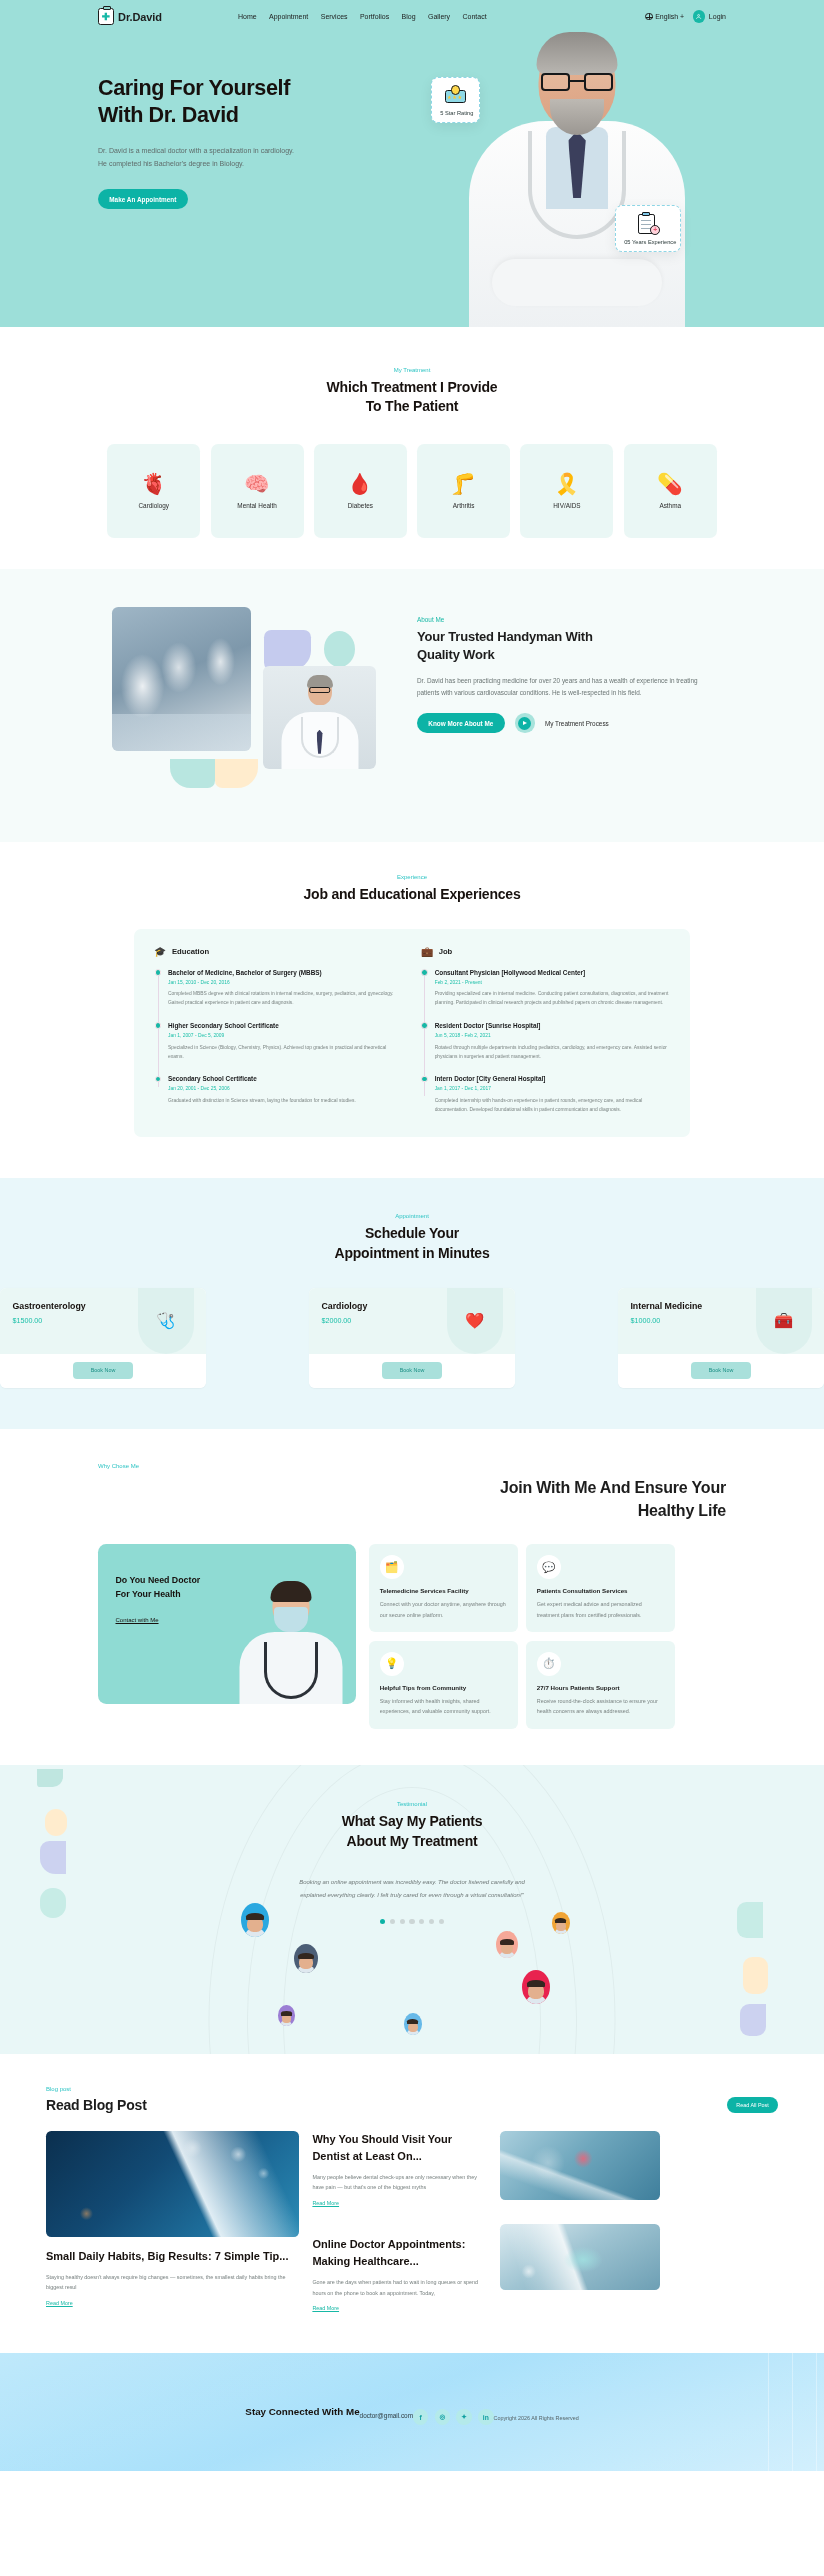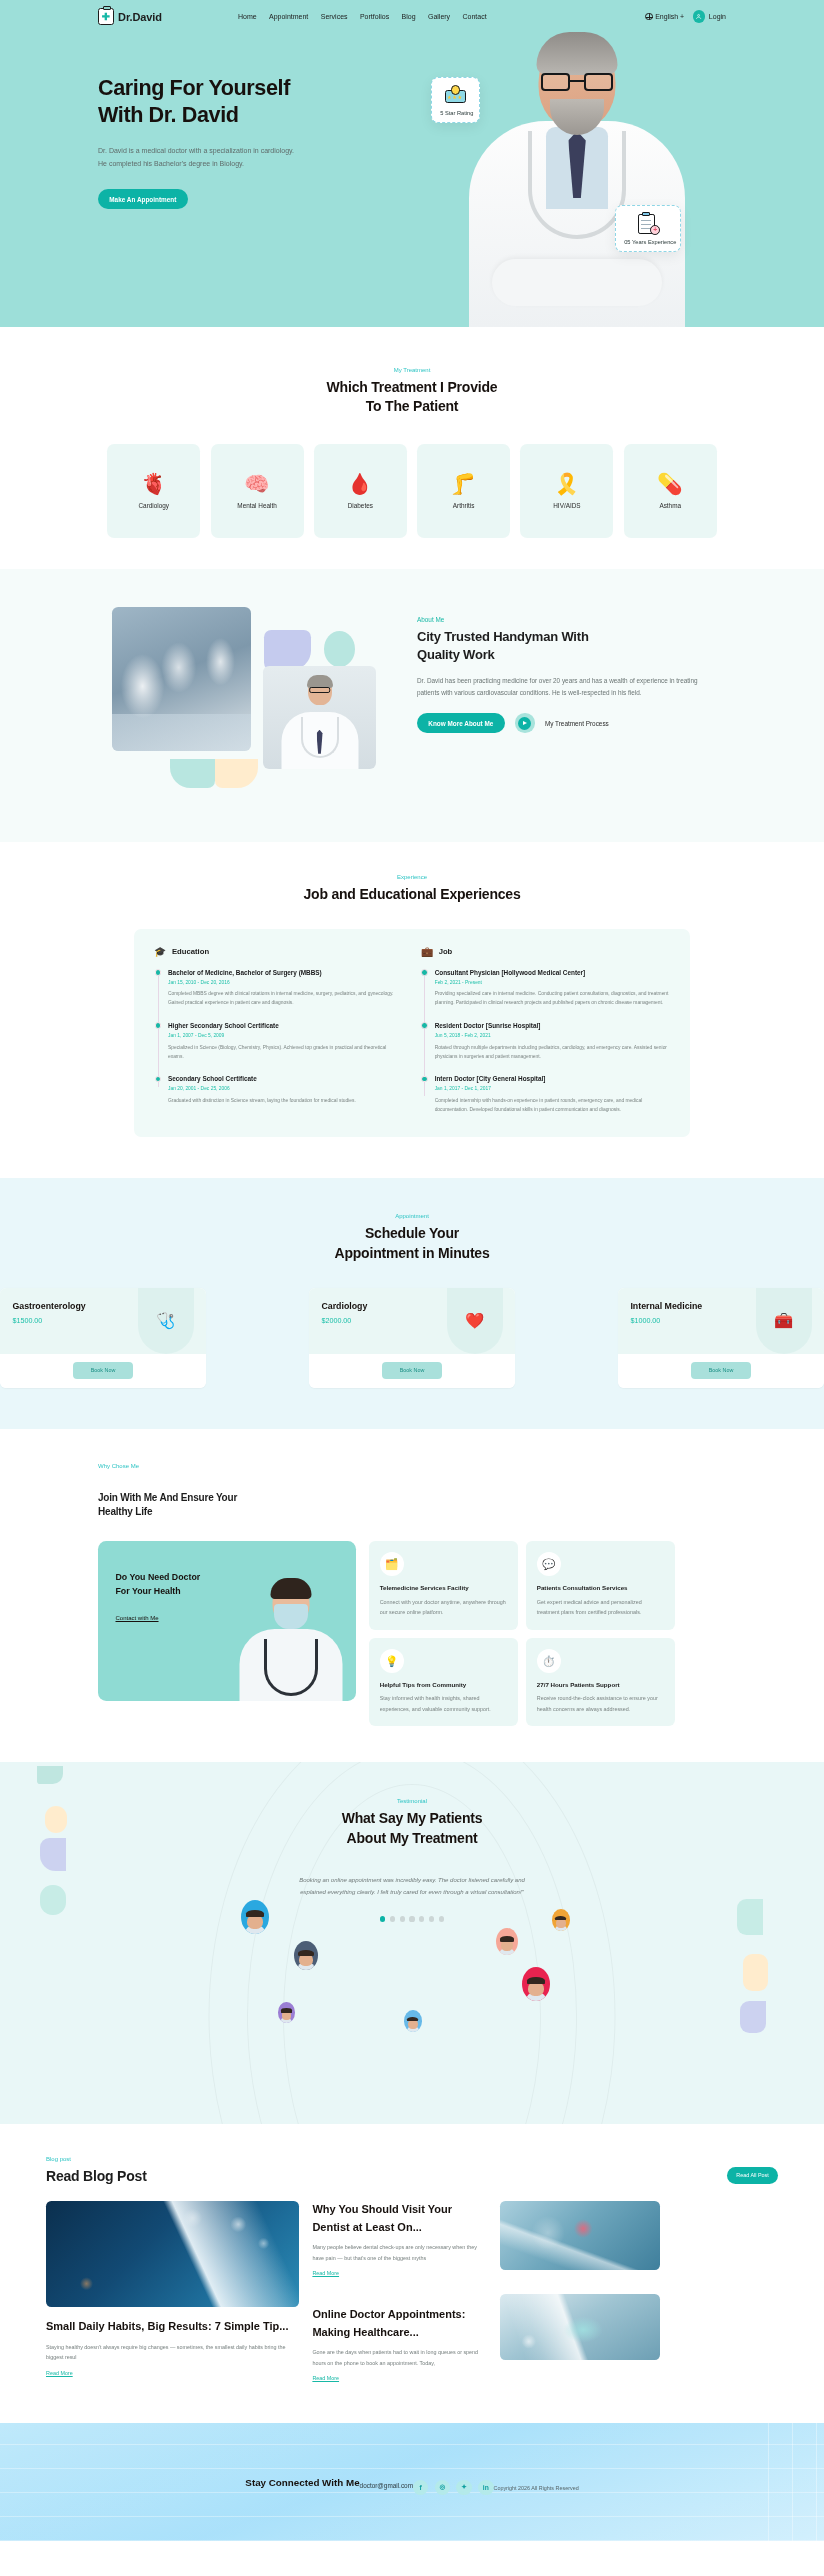--- a/index.html
+++ b/index.html
@@ -275,21 +275,21 @@
   .appt-bot { background:#fff; padding: 8.2px 0 9.3px; display:flex; justify-content:center;}
   .btn-book {
     background:#a9e0db; color:#1b8f85; font-size: 5.4px; border: none;
     padding: 5.7px 17.5px; border-radius: 4.1px; cursor:pointer; font-family:inherit;
   }
 
   
   .why { background:#fff; padding: 34px 0 36px; position: relative;}
   .why-inner { padding: 0 98px; }
   .why-label { color:#2ec4c4; font-size: 6px; }
-  .why-title { font-size: 10px; font-weight: 700; line-height: 1.4; margin-top: 22px; letter-spacing:-0.2px;}
+  .why-title { font-size: 16px; font-weight: 700; line-height: 1.4; margin-top: 8px; letter-spacing:-0.2px;text-align:right;}
   .why-body { display:flex; gap: 13.4px; margin-top: 21.6px; align-items:flex-start;}
   .why-promo {
     width: 258px; height: 160px; background:#8fdbd3; border-radius: 8.2px; position: relative;
     overflow: hidden; padding: 29px 0 0 17.5px;
   }
   .promo-title { font-size: 8.8px; font-weight: 600; line-height: 1.6; color:#17110e;}
   .promo-link { display:inline-block; margin-top: 16.5px; font-size: 6px; color:#17110e; text-decoration: underline;}
   .promo-doc { position:absolute; right: 7.2px; bottom: 0; width: 116px; height: 129px; }
   .promo-doc .hd{position:absolute;left:50%;transform:translateX(-50%);top:9.3px;width:37px;height:43px;border-radius:50% 50% 44% 44%;background:#e9bb9b;}
   .promo-doc .hr{position:absolute;left:50%;transform:translateX(-50%);top:6.2px;width:41px;height:20.6px;border-radius:20.6px 20.6px 5.2px 5.2px;background:#2f241d;}
@@ -299,21 +299,21 @@
   .why-cards { display:grid; grid-template-columns: 1fr 1fr; gap: 8.2px; width: 306px;}
   .why-card { background:#eaf7f5; border-radius: 6.2px; padding: 11.3px 10.3px 12.4px; }
   .why-card-ico {
     width: 24px; height: 24px; border-radius:50%; background:#fff;
     display:flex; align-items:center; justify-content:center; font-size: 10.8px; margin-bottom: 8.2px;
   }
   .why-card-title { font-size: 6.2px; font-weight: 600; color:#1b1b1b; }
   .why-card-text { font-size: 5.4px; color:#7b8483; line-height: 1.9; margin-top: 5.2px;}
 
   
-  .testi { background:#e9f7f7; padding: 36px 0 49px; position: relative; overflow:hidden; height: 362px;}
+  .testi { background:#e9f7f7; padding: 36px 0 49px; position: relative; overflow:hidden; height: 289px;}
   .ring { position:absolute; left:50%; top: 21.6px; transform: translateX(-50%); border:0.5px solid rgba(0,0,0,.045); border-radius: 50%;}
   .ring.r1 { width: 258px; height: 464px; }
   .ring.r2 { width: 330px; height: 536px; top: -14.4px;}
   .ring.r3 { width: 407px; height: 608px; top: -50px;}
   .testi-inner { position: relative; z-index: 3; }
   .testi-quote {
     width: 227px; margin: 25px auto 0; text-align:center; font-style: italic;
     font-size: 6px; line-height: 2.1; color:#6f7878;
   }
   .dots { display:flex; justify-content:center; gap: 4.6px; margin-top: 17.5px; }
@@ -541,21 +541,21 @@
             <div class="st"></div>
             <div class="tie"></div>
           <div class="h"></div>
             <div class="hair"></div>
             <div class="g"></div>
         </div>
       </div>
       <div class="about-right">
         <div class="about-label">About Me</div>
         <h2 class="about-title">
-          <span>City Trusted Handyman With</span><br>
+          <span>Your Trusted Handyman With</span><br>
           <span>Quality Work</span>
         </h2>
         <p class="about-text">Dr. David has been practicing medicine for over 20 years and has a wealth of experience in treating patients with various cardiovascular conditions. He is well-respected in his field.</p>
         <div class="about-cta">
           <button class="btn-primary" style="margin-top:0">Know More About Me</button>
           <span class="play-ring">
             <span class="play-btn"></span>
           </span>
           <span class="cta-text">My Treatment Process</span>
         </div>

